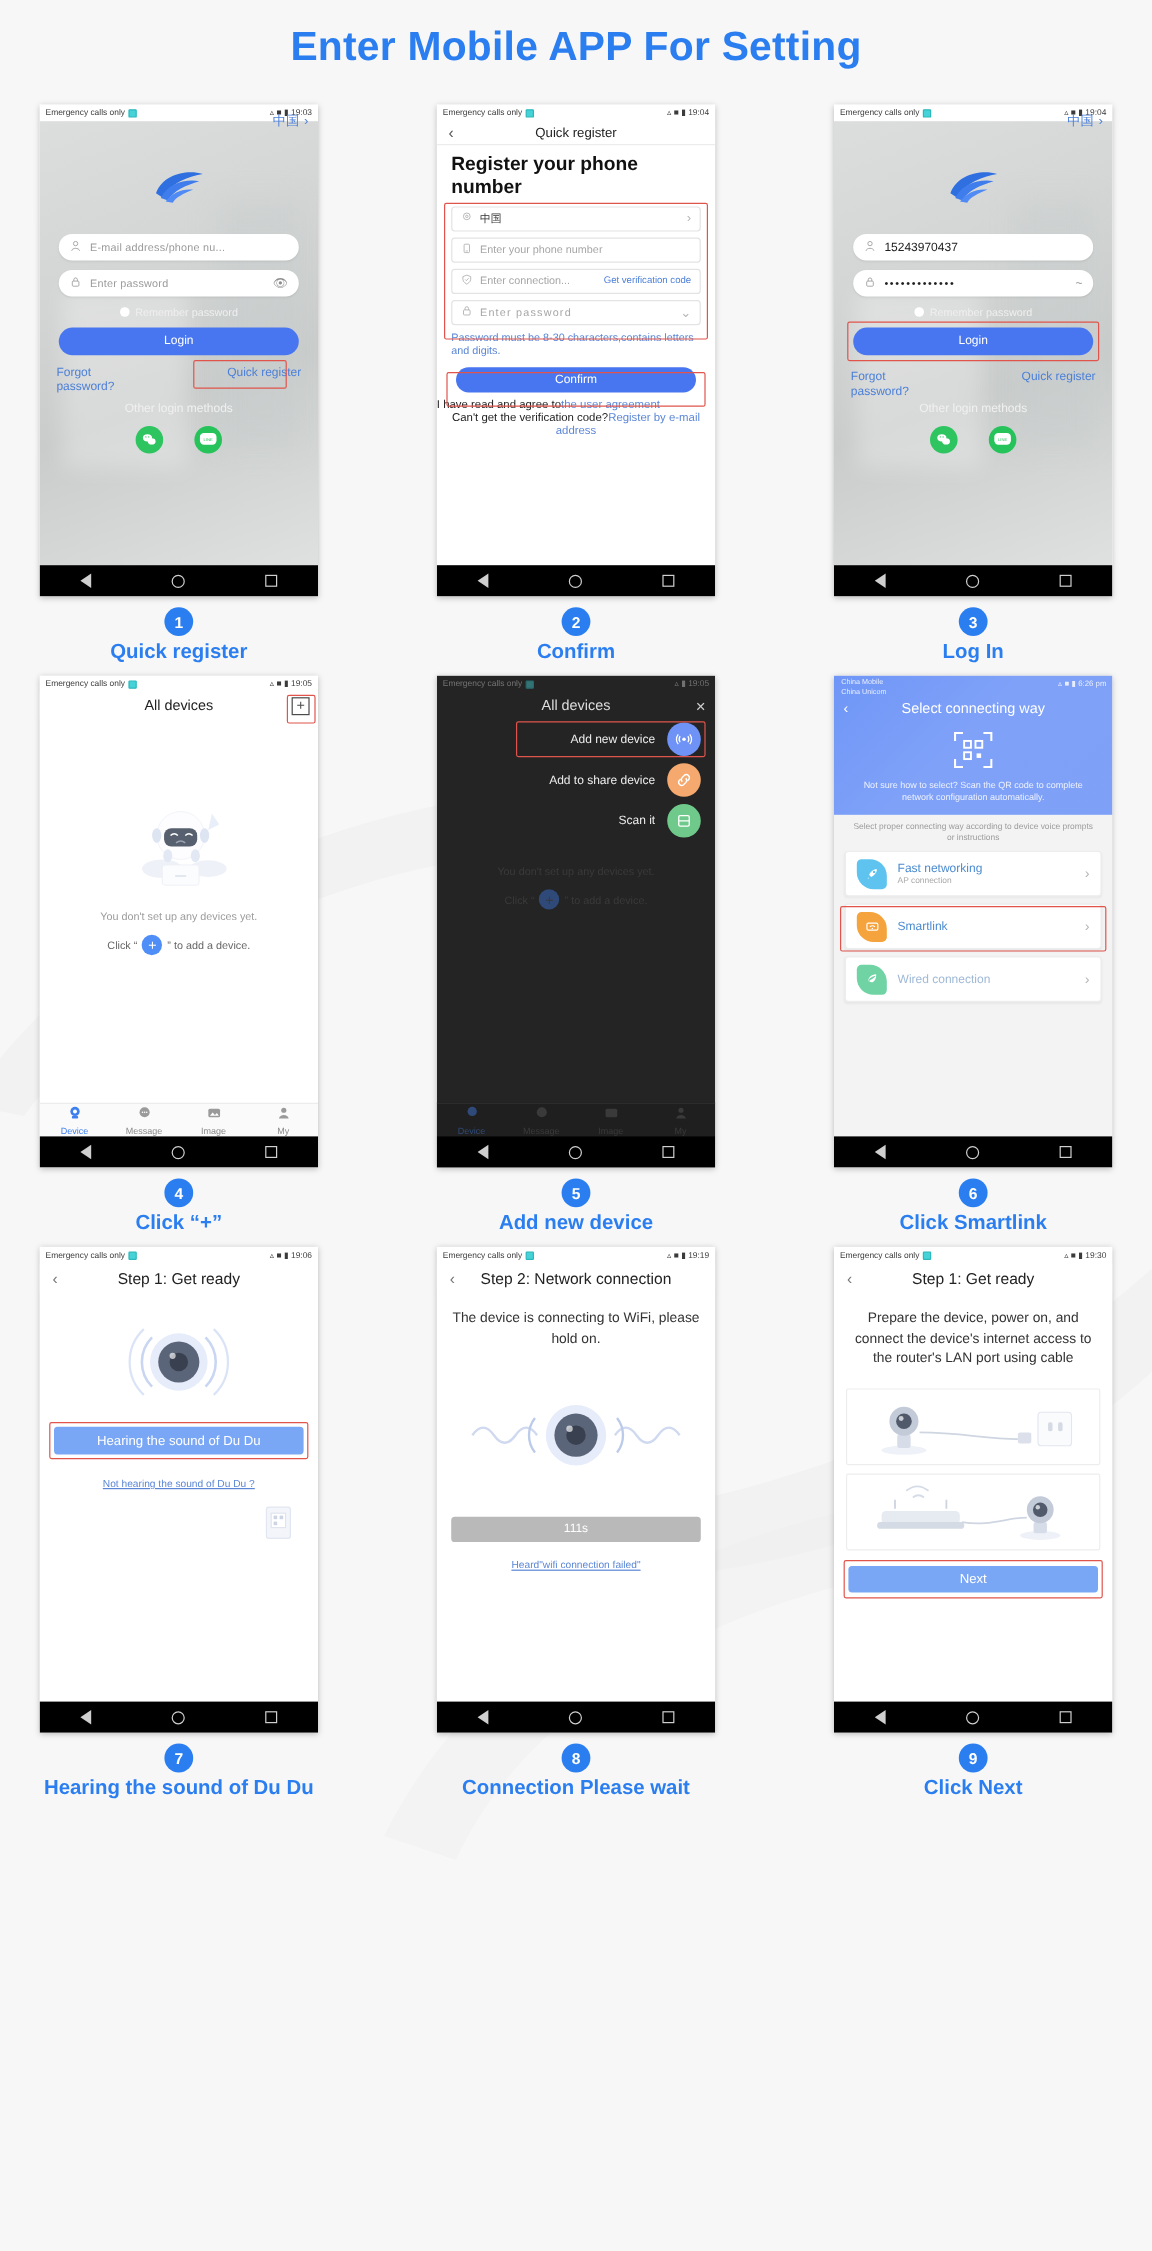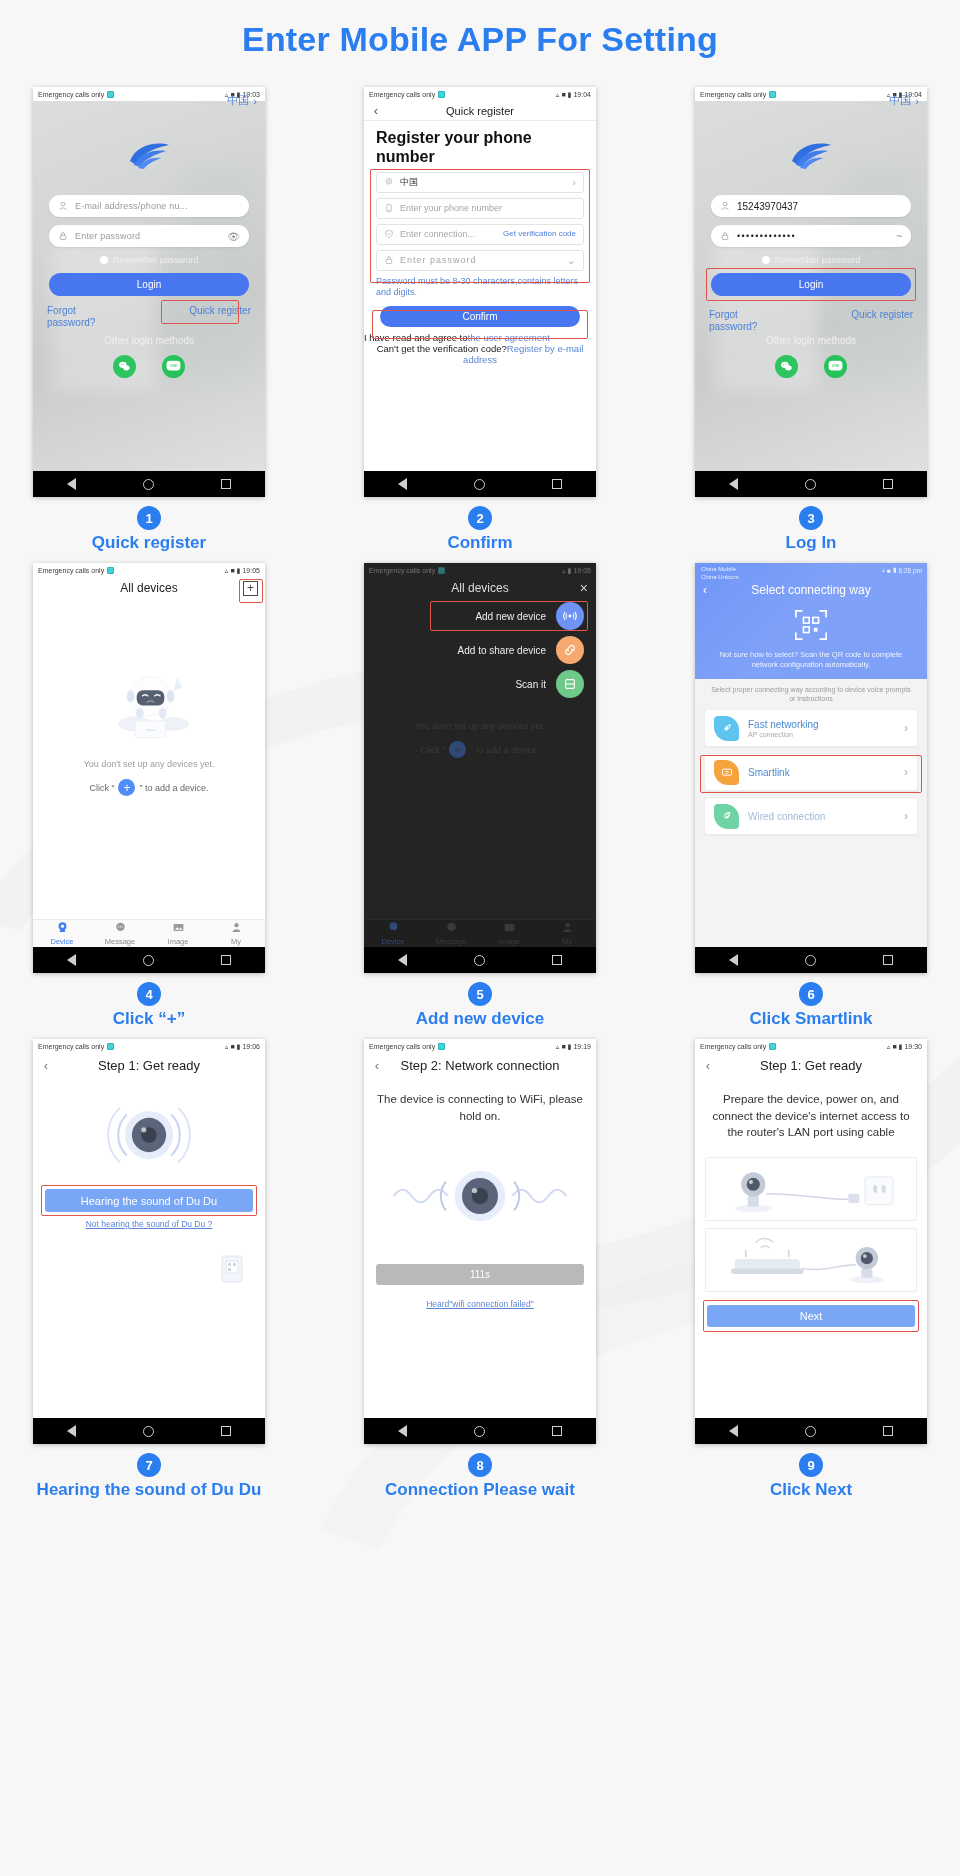--- a/index.html
+++ b/index.html
@@ -169,21 +169,21 @@
   .cw-l2 { font-size:7px; color:#a9a9a9; margin-top:1px;}
   .cw-arrow { margin-left:auto; color:#b5b5b5; font-size:12px;}
 
   
   .st-top { height:24px; background:#fff; display:flex; align-items:center; position:relative; }
   .st-top .b { width:26px; text-align:center; color:#777; font-size:13px; }
   .st-top .t { flex:1; text-align:center; font-size:13px; color:#222; margin-right:26px;}
   .st-body { text-align:center; font-size:11.5px; color:#333; padding:14px 13px 0; line-height:1.45;}
   .st-body .du { color:#8fb6ef; }
   .btn-hear { margin:0 12px; height:23px; background:#7aa7f5; border-radius:3px; color:#fff; font-size:11px; display:flex;align-items:center;justify-content:center;}
-  .link-c { text-align:center; font-size:8.5px; color:#5b86d6; text-decoration:underline; margin-top:7px;}
+  .link-c { text-align:center; font-size:8.5px; color:#5b86d6; text-decoration:underline; margin-top:19px;}
   .timer { margin:0 12px; height:21px; background:#b9b9b9; border-radius:3px; color:#fff; font-size:10px; display:flex;align-items:center;justify-content:center;}
   .btn-next { margin:0 12px; height:22px; background:#7aa7f5; border-radius:3px; color:#fff; font-size:11px; display:flex;align-items:center;justify-content:center;}
   .illu-card { margin:7px 10px 0; border:1px solid #ededed; border-radius:2px; height:64px; display:flex;align-items:center;justify-content:center; background:#fff;}
 </style>
 </head>
 <body>
 
 <div class="wm" style="left:-40px;top:520px;">
   <svg width="420" height="420" viewBox="0 0 420 420">
       <path d="M10 400 C 120 250, 260 180, 410 150 L410 200 C 280 225, 150 290, 60 410 Z" fill="#eeeeee"></path>

